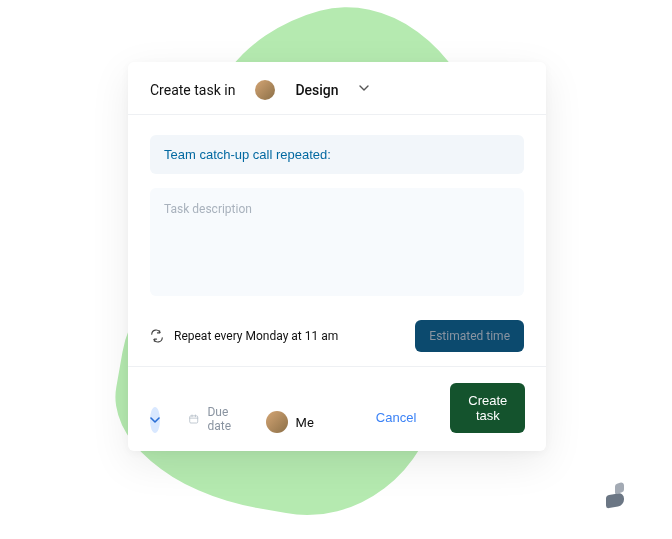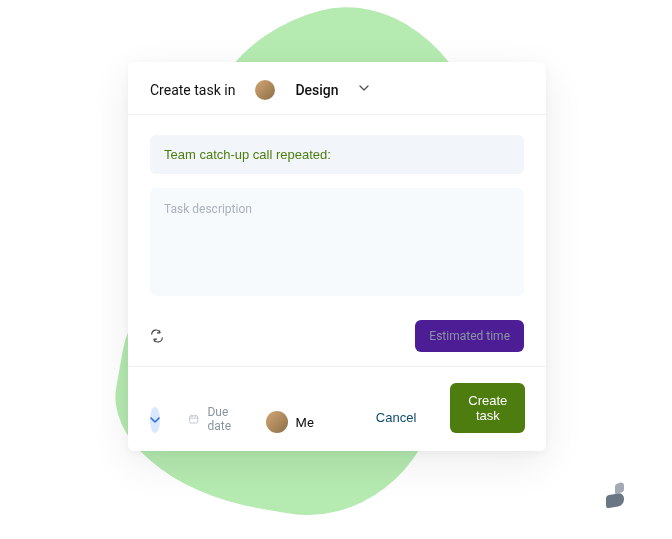--- a/index.html
+++ b/index.html
@@ -77,21 +77,21 @@
     .modal-body {
       padding: 20px 22px 14px 22px;
     }
     .title-input {
       width: 100%;
       background: #f2f6fa;
       border: none;
       border-radius: 6px;
       padding: 12px 14px;
       font-size: 13px;
-      color: #4d7c0f;
+      color: #0369a1;
       font-weight: 500;
       outline: none;
     }
     .desc-area {
       width: 100%;
       background: #f7fafd;
       border: none;
       border-radius: 6px;
       padding: 14px;
       font-size: 12px;
@@ -111,21 +111,21 @@
     }
     .repeat-left {
       display: flex;
       align-items: center;
       gap: 10px;
       font-size: 12px;
       color: #111;
     }
     .repeat-icon { width: 14px; height: 14px; }
     .est-badge {
-      background: #4c1d95;
+      background: #0c4a6e;
       border-radius: 6px;
       padding: 9px 14px;
       font-size: 12px;
       color: #8a94a1;
     }
     .modal-footer {
       display: flex;
       align-items: flex-end;
       padding: 16px 22px 18px 22px;
       gap: 28px;
@@ -160,26 +160,26 @@
       width: 22px;
       height: 22px;
       border-radius: 50%;
       background: linear-gradient(135deg, #d4a574 0%, #8b6f47 100%);
     }
     .spacer { flex: 1; }
     .cancel-btn {
       background: none;
       border: none;
       font-size: 13px;
-      color: #0c4a6e;
+      color: #3b82f6;
       cursor: pointer;
       padding: 8px 6px;
     }
     .create-btn {
-      background: #4d7c0f;
+      background: #14532d;
       color: #fff;
       border: none;
       border-radius: 6px;
       font-size: 13px;
       font-weight: 500;
       padding: 10px 18px;
       cursor: pointer;
     }
     .brand {
       position: absolute;
@@ -240,20 +240,21 @@
     <div class="divider"></div>
     <div class="modal-body">
       <input class="title-input" type="text" value="Team catch-up call repeated:" style="">
       <textarea class="desc-area" placeholder="Task description" style=""></textarea>
       <div class="repeat-row">
         <div class="repeat-left">
           <svg class="repeat-icon" viewBox="0 0 16 16" fill="none">
             <path d="M2 6a5 5 0 019.5-2M14 10a5 5 0 01-9.5 2" stroke="#444" stroke-width="1.3" stroke-linecap="round"></path>
             <path d="M11 2v2.5H8.5M5 14v-2.5H7.5" stroke="#444" stroke-width="1.3" stroke-linecap="round" stroke-linejoin="round"></path>
           </svg>
+          <span>Repeat every Monday at 11 am</span>
         </div>
         <div class="est-badge">Estimated time</div>
       </div>
     </div>
     <div class="divider"></div>
     <div class="modal-footer">
       <div class="chev-btn">
         <svg width="10" height="6" viewBox="0 0 10 6">
             <path d="M1 1l4 4 4-4" stroke="#2b6fd6" stroke-width="1.6" fill="none" stroke-linecap="round" stroke-linejoin="round"></path>
           </svg>

